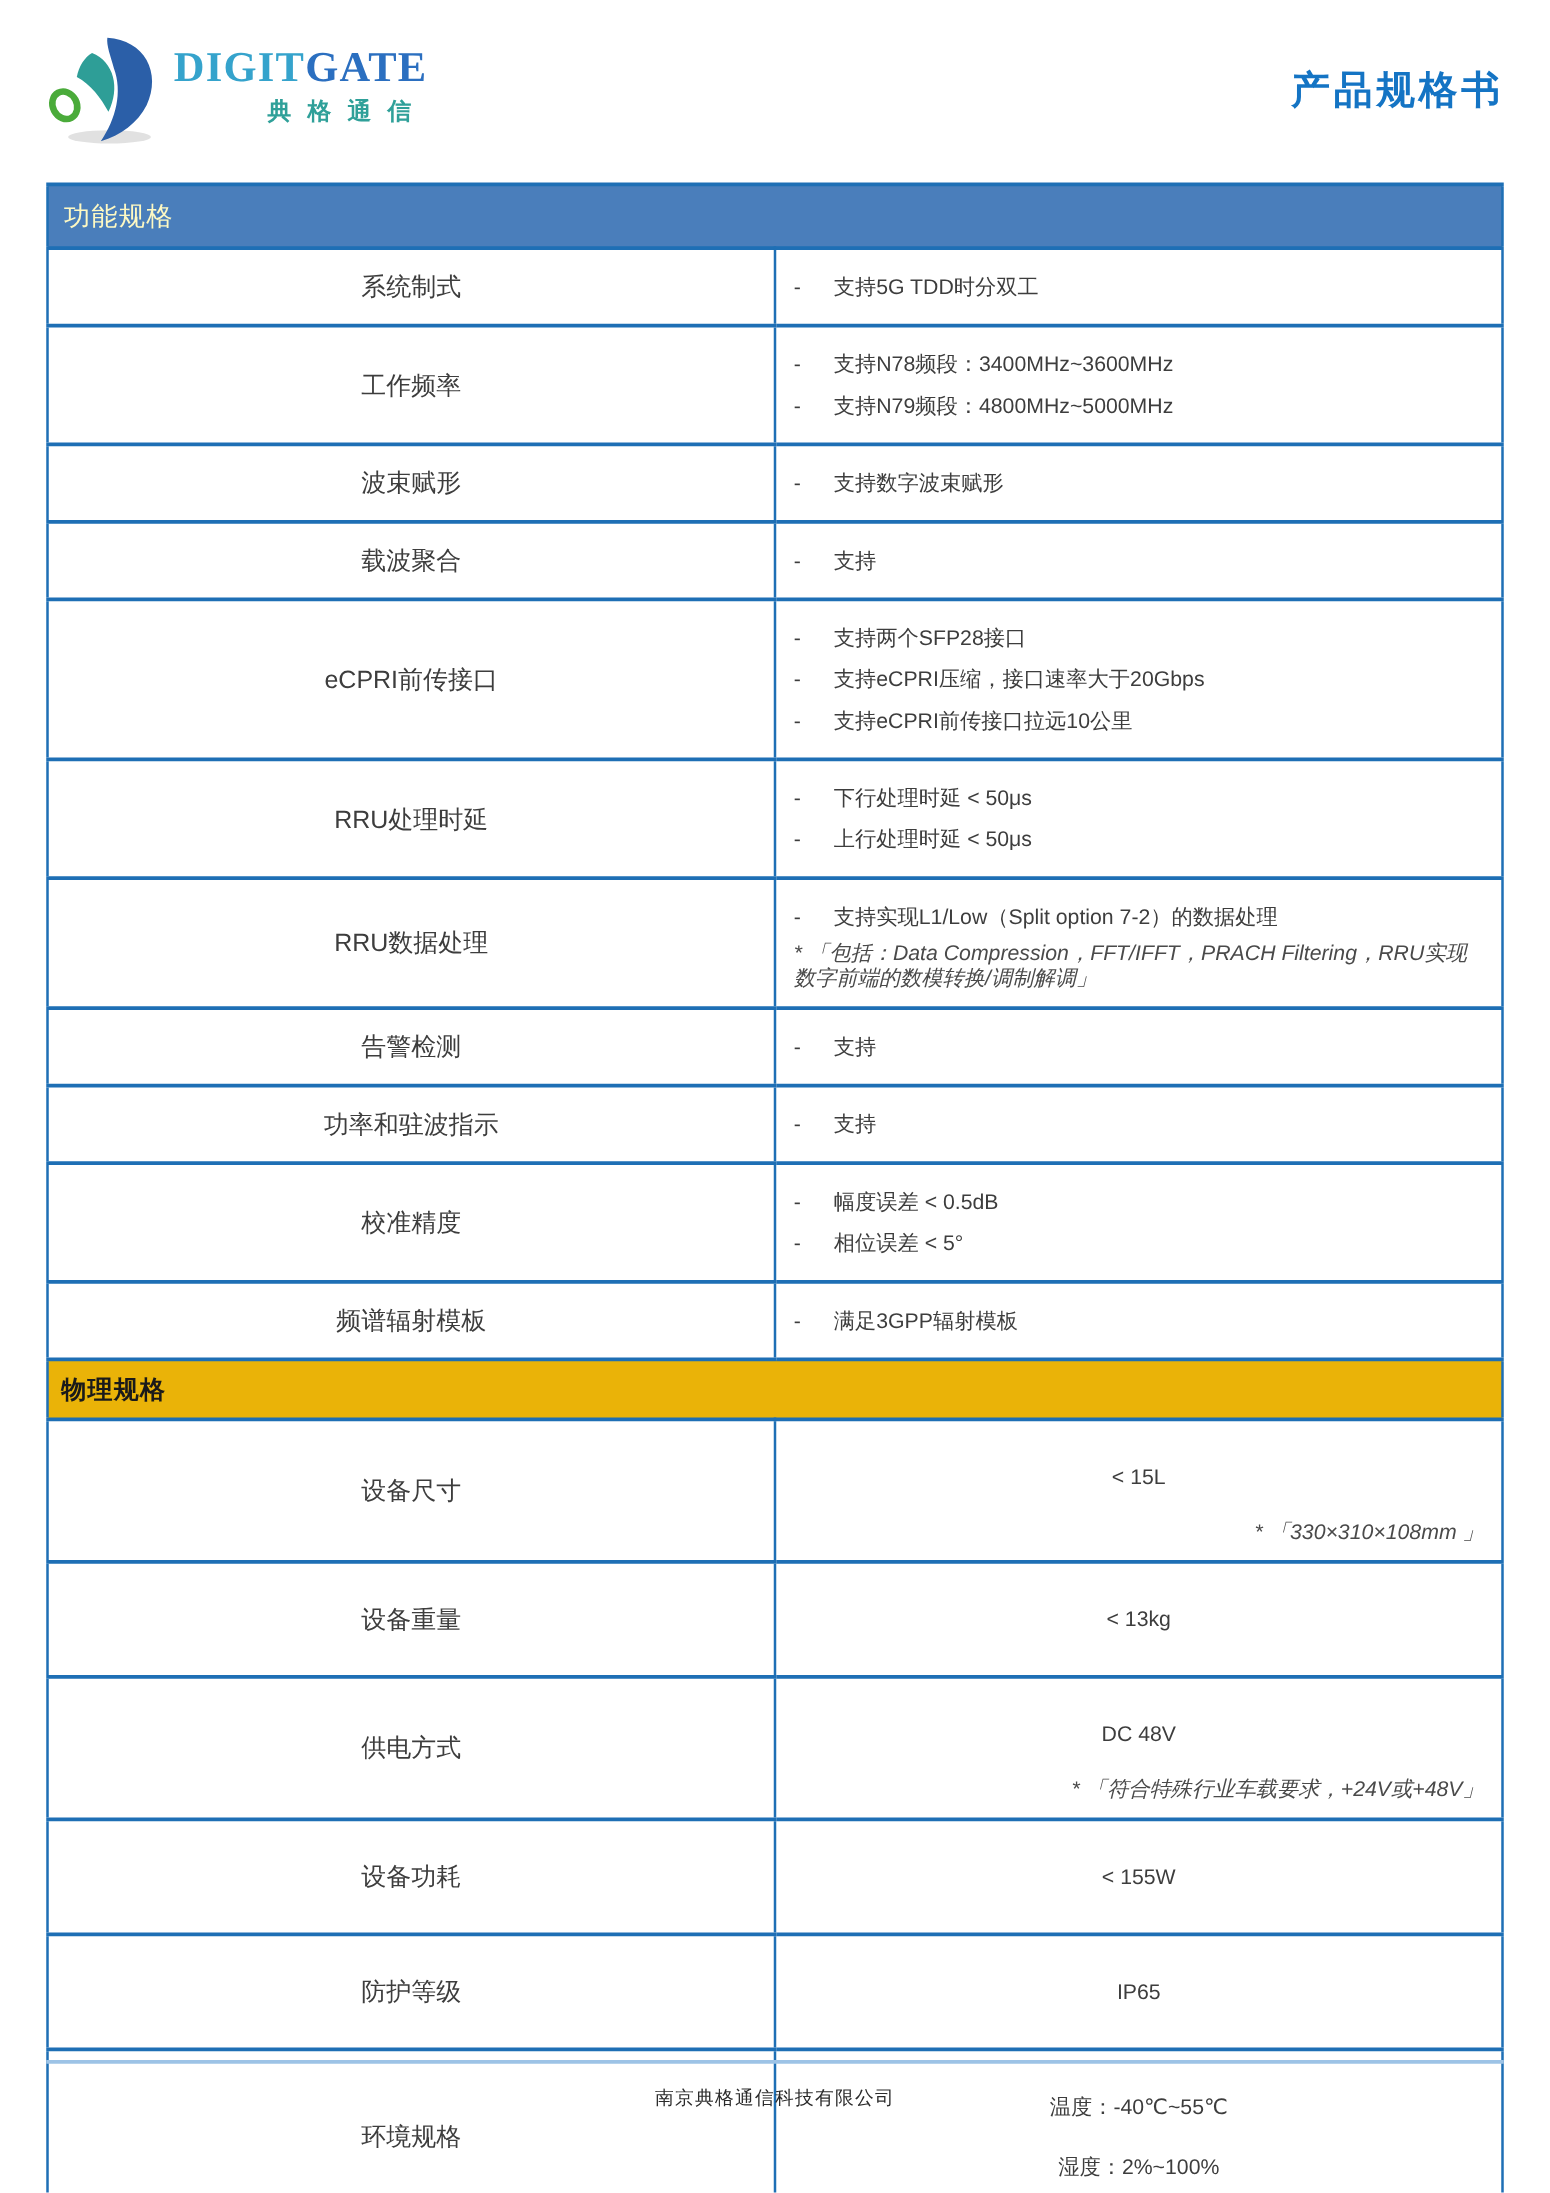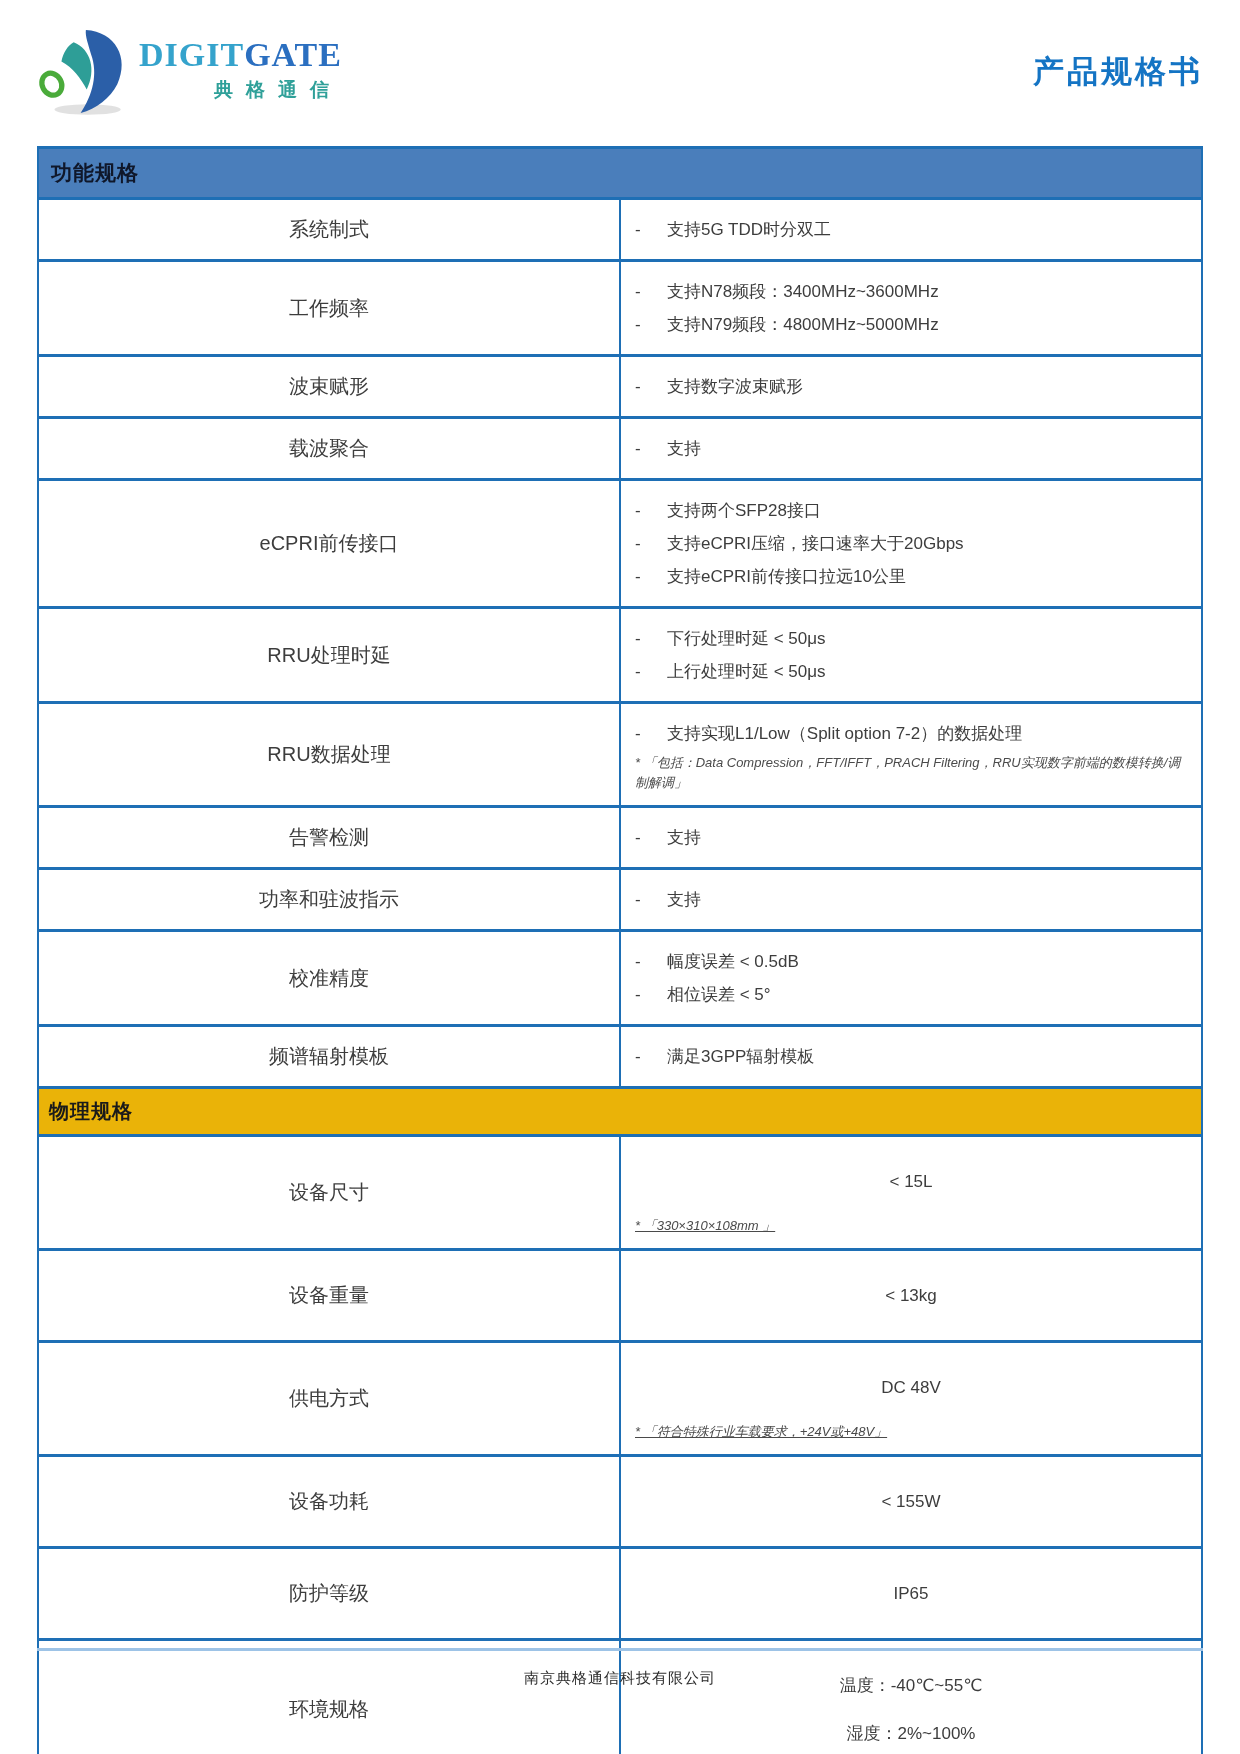--- a/index.html
+++ b/index.html
@@ -36,40 +36,40 @@
   
   table.spec-table{
     width:100%;border-collapse:collapse;margin-top:30px;table-layout:fixed;
   }
   table.spec-table td{
     border:2px solid var(--table-border);
     border-top-width:3px;border-bottom-width:3px;
     vertical-align:middle;
   }
   td.section-header-func{
-    background:var(--section-header-bg);color:#0f172a;
-    font-size:21px;font-weight:bold;padding:10px 12px;letter-spacing:1px;
+    background:var(--section-header-bg);color:#fef9c3;
+    font-size:21px;font-weight:normal;padding:10px 12px;letter-spacing:1px;
   }
   td.section-header-phys{
     background:#eab308;color:#1a1a1a;
     font-size:20px;font-weight:bold;padding:9px 10px;letter-spacing:1px;
   }
   td.label-cell{
     width:302px;text-align:center;font-size:20px;padding:8px 6px;color:var(--text);
   }
   td.value-cell{font-size:17px;padding:10px 14px;}
   td.value-cell .item-line{display:flex;align-items:baseline;line-height:27px;margin:6px 0;}
   td.value-cell .dash{width:14px;flex:0 0 14px;}
   td.value-cell .item-text{padding-left:18px;text-align:right;}
   td.value-cell .note{
-    font-size:13px;font-style:italic;color:var(--note-text);line-height:20px;margin:4px 0 2px 0;
+    font-size:17px;font-style:italic;color:var(--note-text);line-height:20px;margin:4px 0 2px 0;
   }
   td.value-cell.phys{text-align:center;}
   td.value-cell.phys .value-line{line-height:27px;margin:21px 0;}
-  td.value-cell.phys .note{text-align:left;margin:4px 0 2px 0;text-decoration:underline;}
+  td.value-cell.phys .note{text-align:right;margin:4px 0 2px 0;}
   
   .page-footer{position:absolute;left:37px;right:37px;top:1648px;}
   .footer-rule{height:3px;background:var(--footer-line);}
   .company-name{margin-top:18px;text-align:center;font-size:15px;color:#2b2b2b;letter-spacing:1px;}
 </style>
 </head>
 <body>
 
 <div class="page">
 

